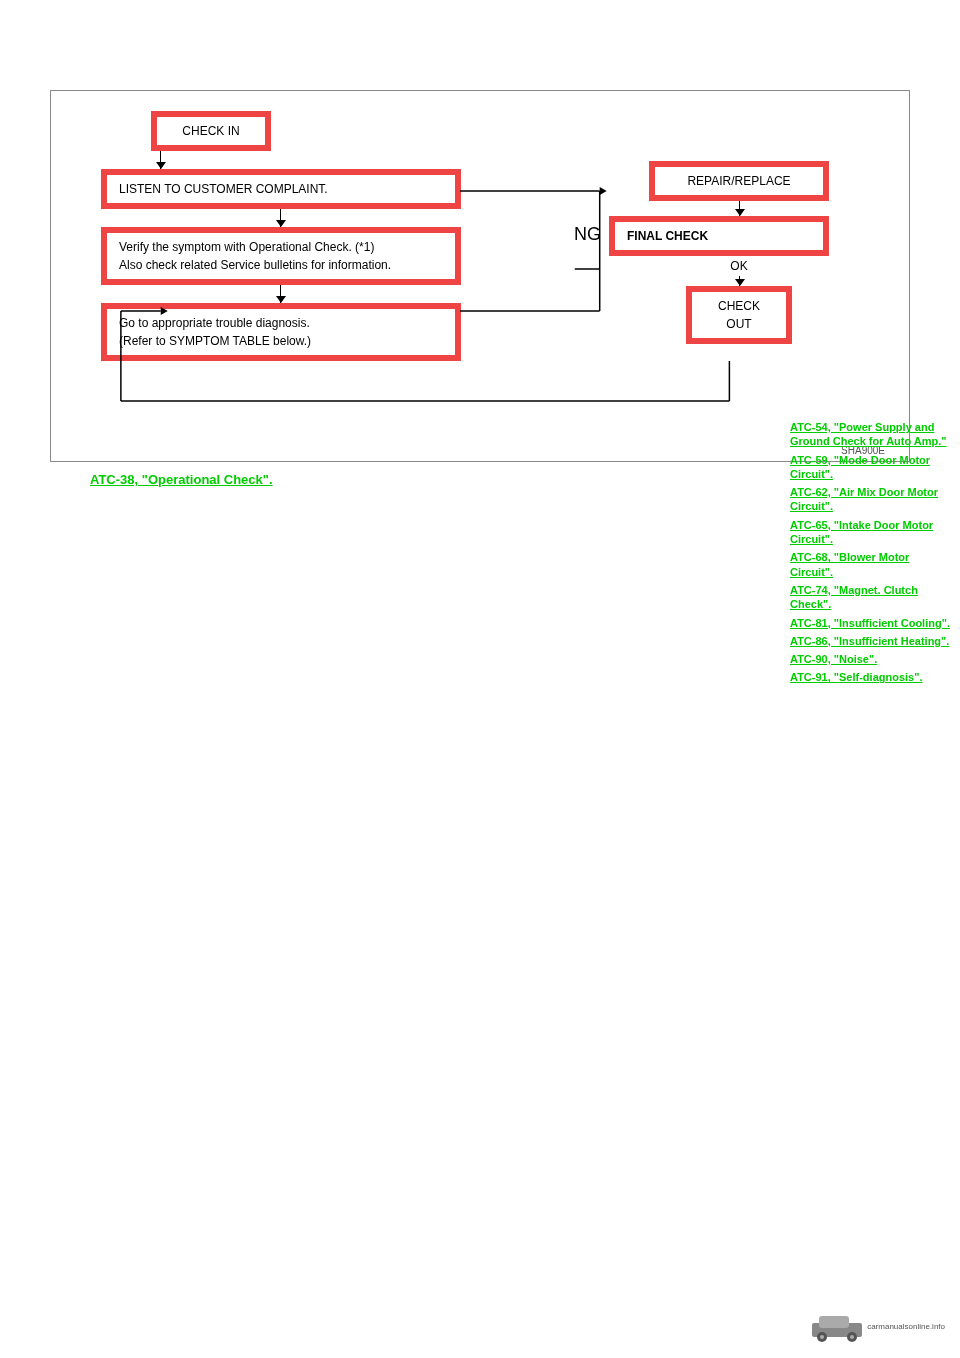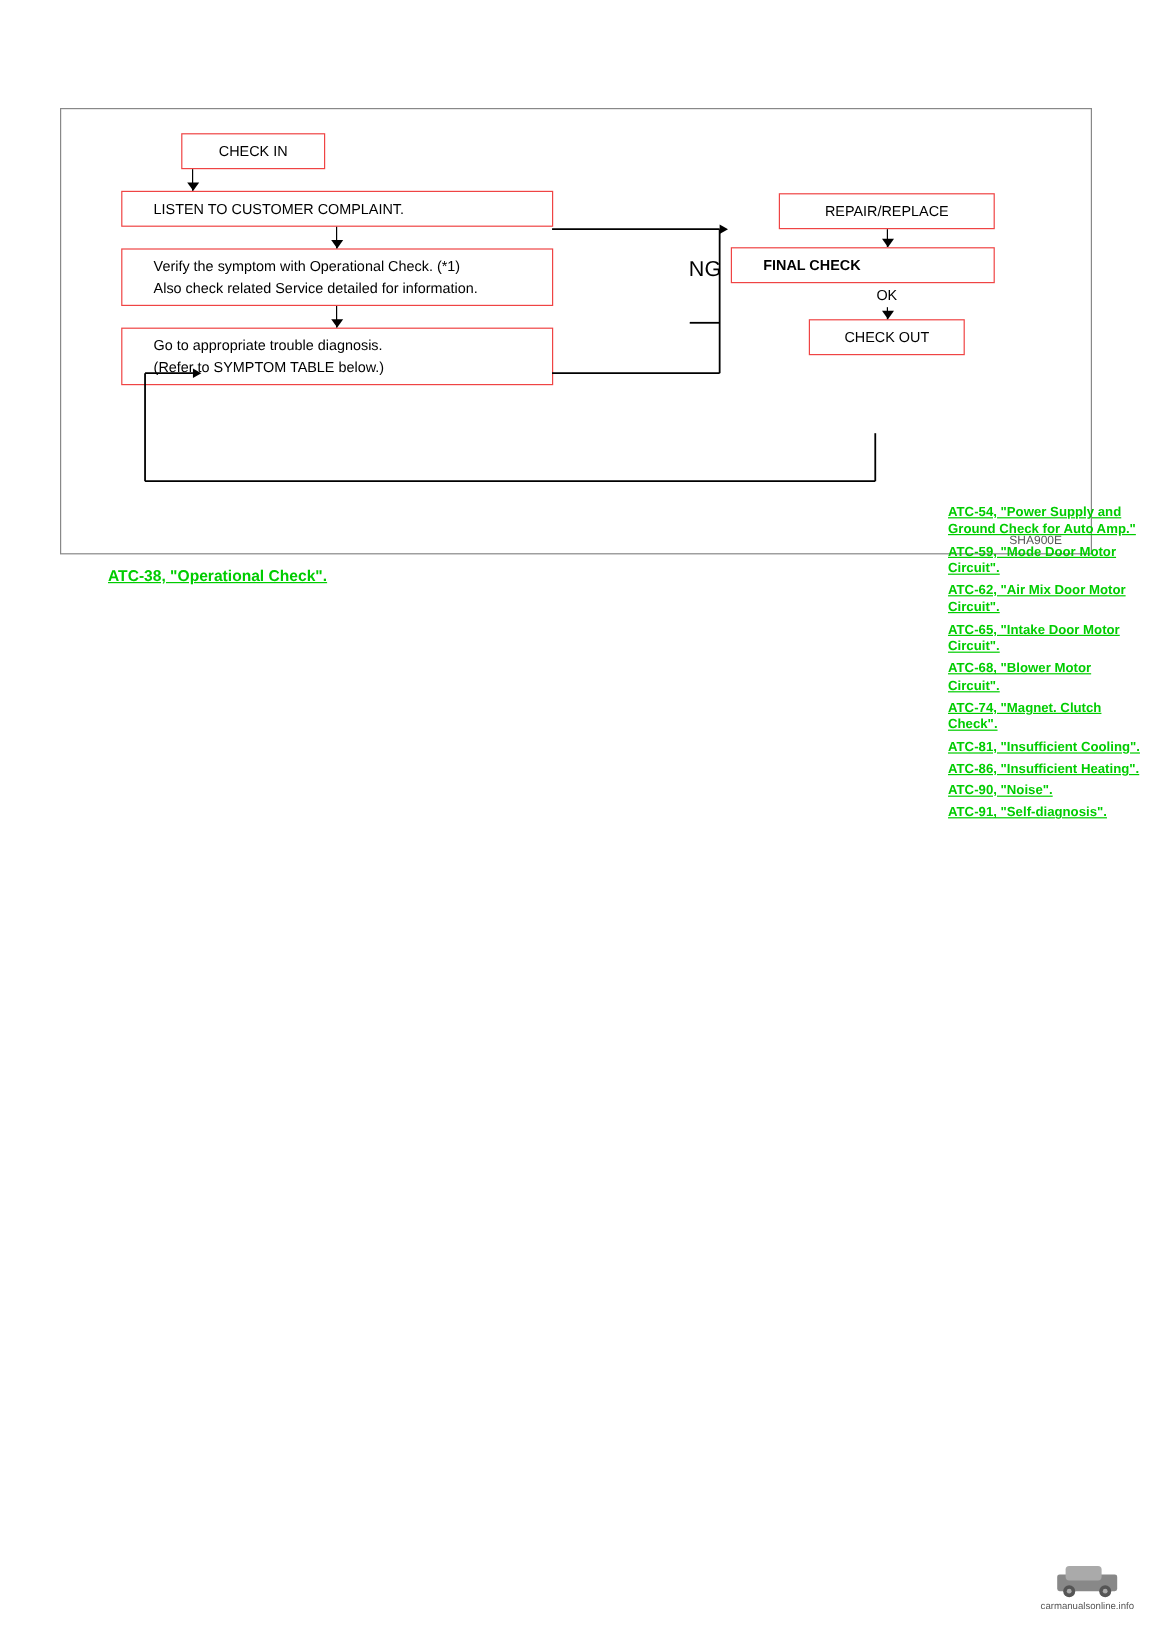--- a/index.html
+++ b/index.html
@@ -24,22 +24,22 @@
     .diagram-container {
       margin: 80px auto 10px auto;
       width: 860px;
       border: 1px solid #888;
       padding: 20px 20px 30px 20px;
       position: relative;
       background: #fff;
     }
 
     .box {
-      border: 1px solid #ef4444;
-      padding: 5px 26px;
+      border: 6px solid #ef4444;
+      padding: 5px 12px;
       background: #fff;
       font-size: 12px;
       line-height: 1.5;
       text-align: left;
     }
 
     .box-check-in {
       width: 120px;
       margin-left: 50px;
       text-align: center;
@@ -93,21 +93,21 @@
       line-height: 1.3;
       cursor: pointer;
     }
 
     
     .bottom-logo {
       position: absolute;
       bottom: 15px;
       right: 15px;
       display: flex;
-      flex-direction: column;
+      flex-direction: row;
       align-items: center;
     }
 
     .logo-car {
       width: 60px;
       height: 35px;
     }
 
     .logo-text {
       font-size: 8px;
@@ -158,21 +158,21 @@
           <div class="box" style="width:360px;">
             <div style="font-weight:normal;">LISTEN TO CUSTOMER COMPLAINT.</div>
           </div>
 
           <div style="width:1px; height:18px; background:#000; margin-left:179px; position:relative;">
             <div style="position:absolute; bottom:0; left:-4px; border-left:5px solid transparent; border-right:5px solid transparent; border-top:7px solid #000;"></div>
           </div>
 
           <div class="box" style="width:360px;">
             <div>Verify the symptom with Operational Check. (*1)</div>
-            <div>Also check related Service detailed for information.</div>
+            <div>Also check related Service bulletins for information.</div>
           </div>
 
           <div style="width:1px; height:18px; background:#000; margin-left:179px; position:relative;">
             <div style="position:absolute; bottom:0; left:-4px; border-left:5px solid transparent; border-right:5px solid transparent; border-top:7px solid #000;"></div>
           </div>
 
           <div class="box" style="width:360px;">
             <div>Go to appropriate trouble diagnosis.</div>
             <div>(Refer to SYMPTOM TABLE below.)</div>
           </div>
@@ -195,21 +195,21 @@
             <div style="font-weight:bold;">FINAL  CHECK</div>
           </div>
         </div>
 
         <div style="font-size:12px; margin:3px 0; text-align:center;">OK</div>
 
         <div style="width:1px; height:10px; background:#000; position:relative;">
           <div style="position:absolute; bottom:0; left:-4px; border-left:5px solid transparent; border-right:5px solid transparent; border-top:7px solid #000;"></div>
         </div>
 
-        <div class="box" style="width:130px; text-align:center;">
+        <div class="box" style="width:106px; text-align:center;">
           <span>CHECK OUT</span>
         </div>
       </div>
 
       <svg class="flow-svg" viewBox="0 0 820 320" preserveAspectRatio="none">
 
         <line x1="390" y1="80" x2="530" y2="80" stroke="#000" stroke-width="1.5"></line>
         <polygon points="530,76 530,84 537,80" fill="#000"></polygon>
 
         <line x1="530" y1="158" x2="505" y2="158" stroke="#000" stroke-width="1.5"></line>

